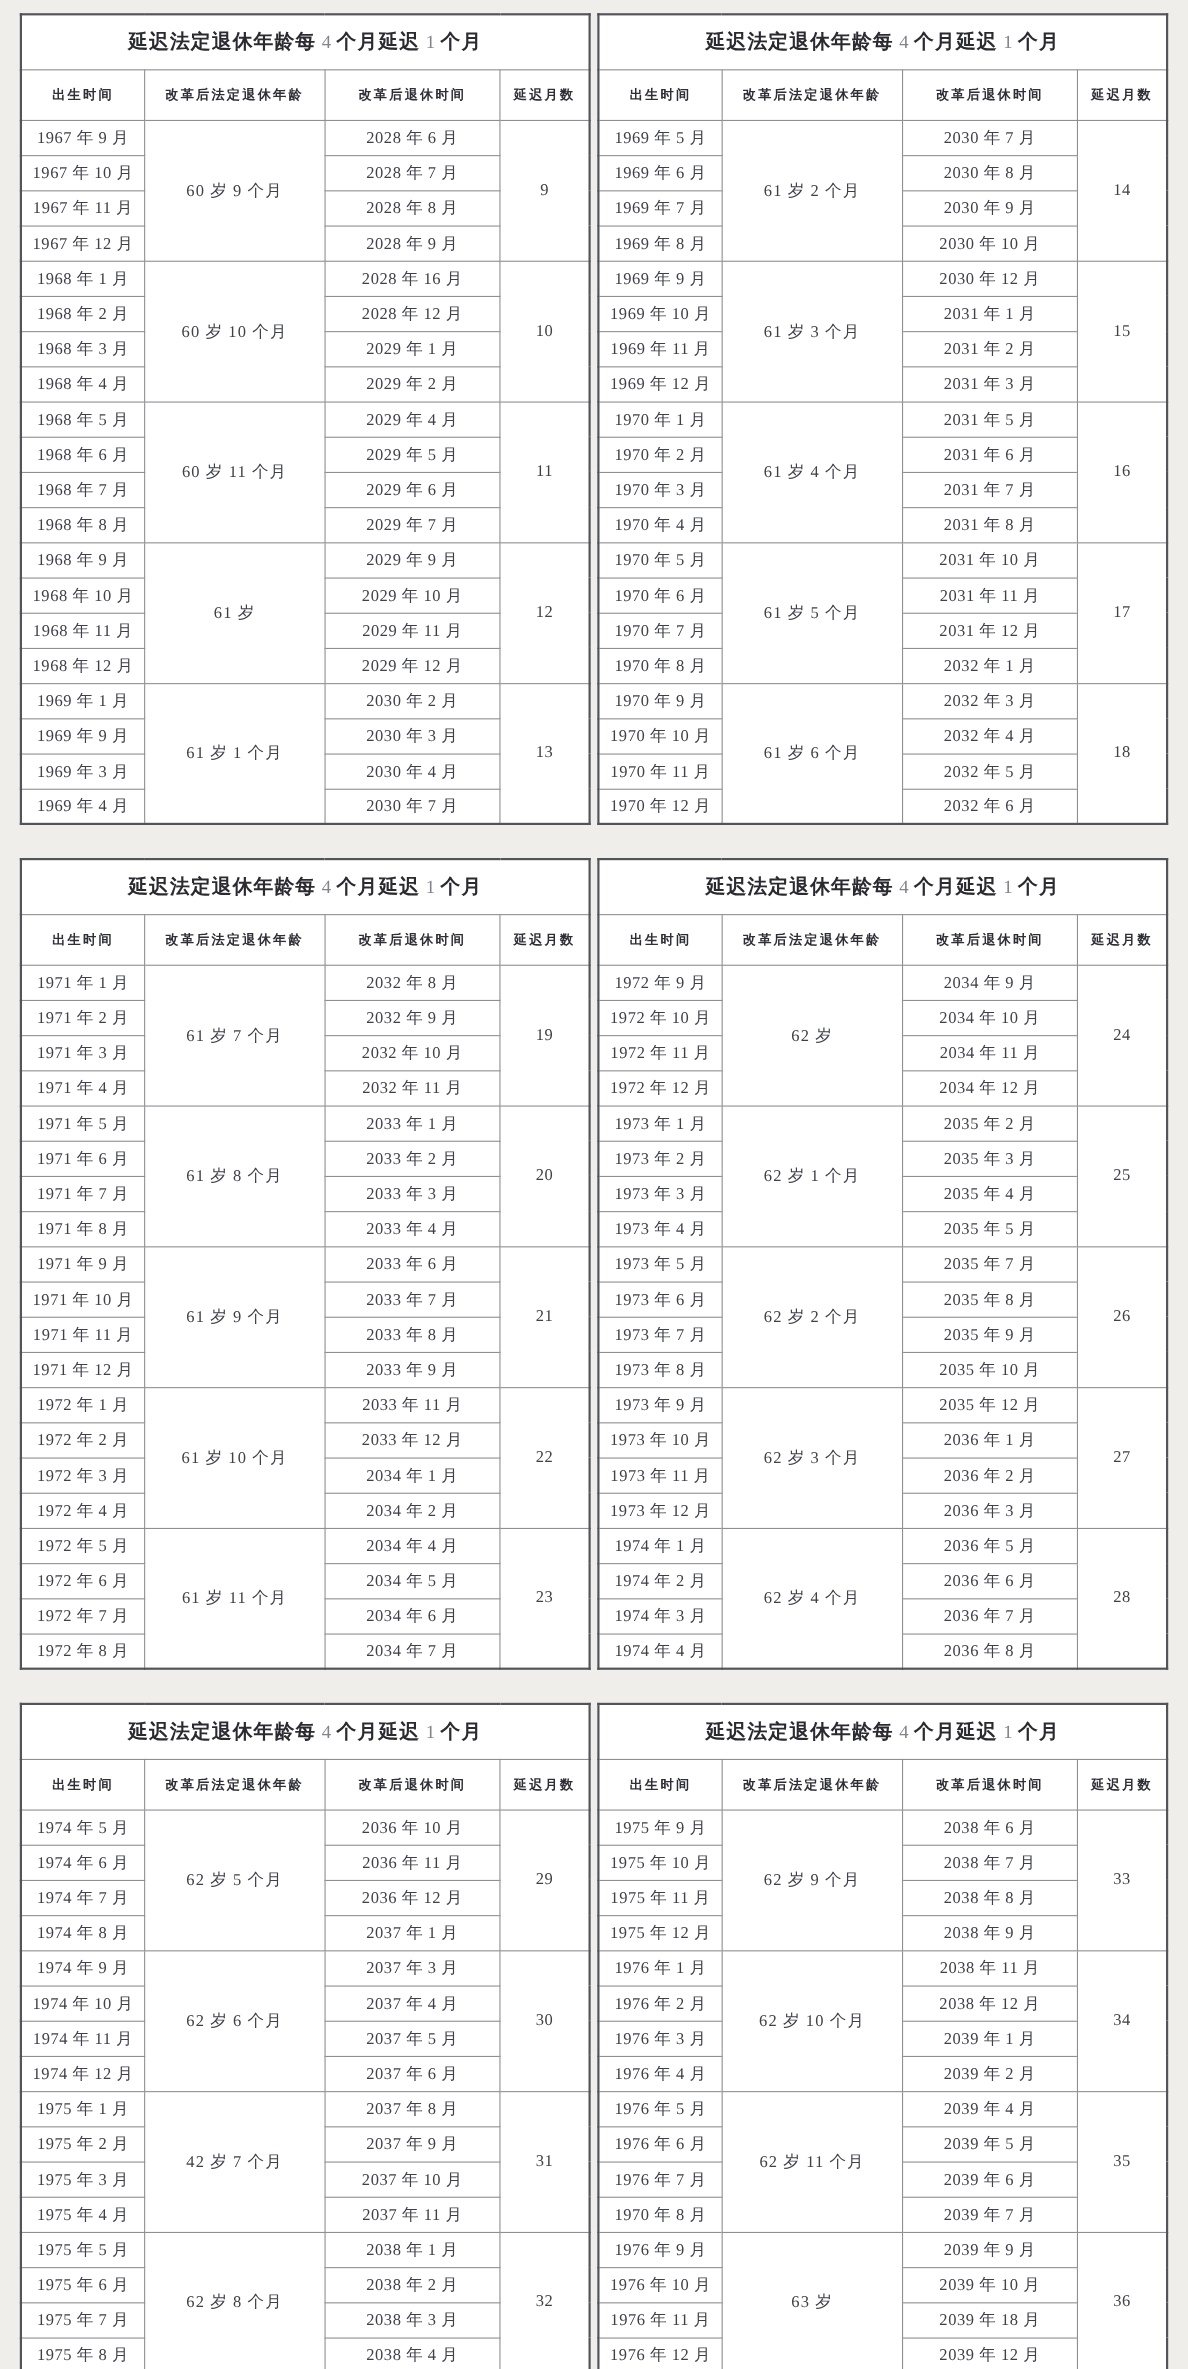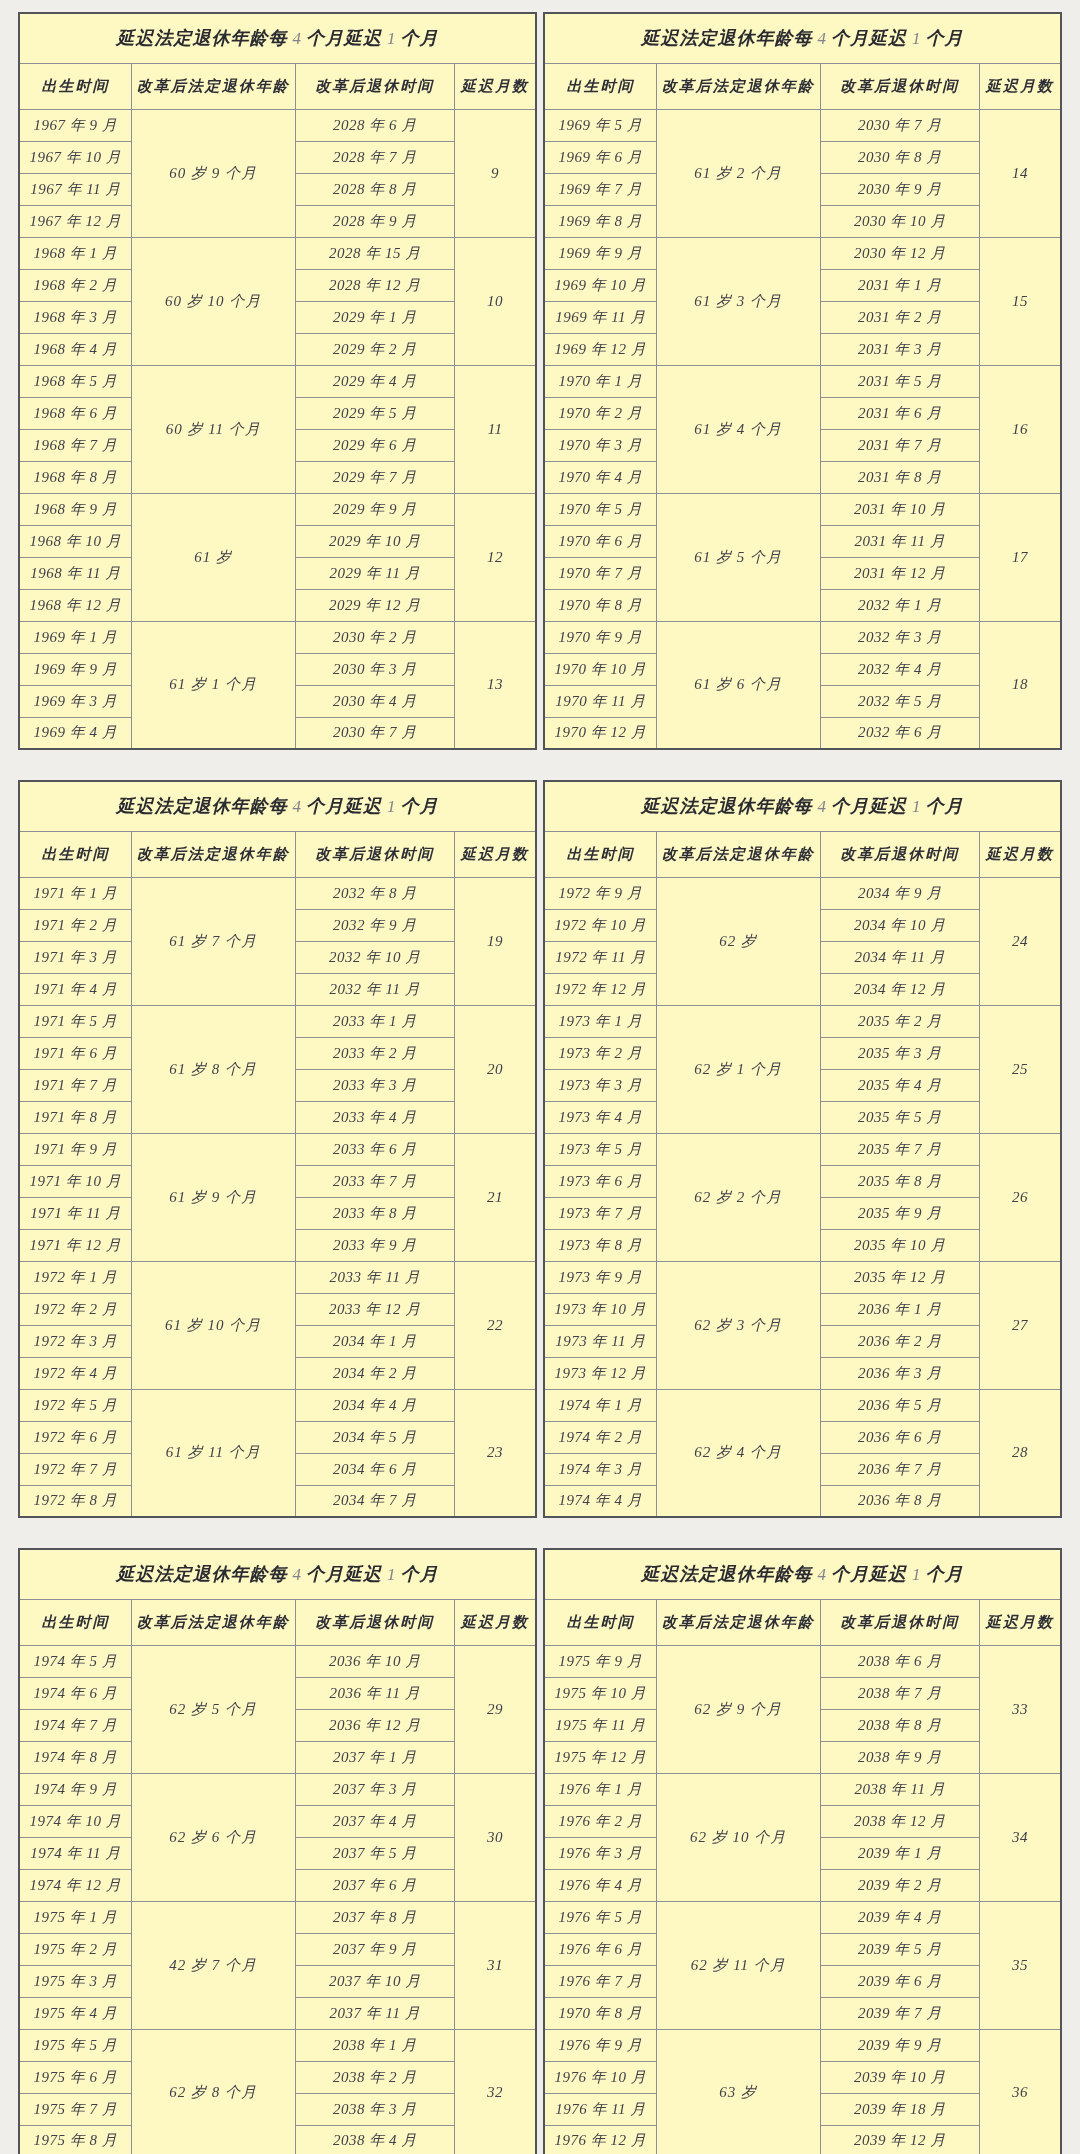--- a/index.html
+++ b/index.html
@@ -11,23 +11,22 @@
     padding: 12px 18px 10px 18px;
     font-family: "Liberation Serif", "DejaVu Serif", serif;
   }
   main { display: block; }
   .block { display: flex; gap: 6px; margin-bottom: 30px; }
   .block:last-child { margin-bottom: 0; }
   table.rt {
     border-collapse: collapse;
     width: 519px;
     table-layout: fixed;
-    background: #fef9c3;
+    background: #ffffff;
     border: 2px solid #53545a;
-    font-style: italic;
   }
   table.rt td, table.rt th {
     border: 1px solid #8e8f95;
     text-align: center;
     vertical-align: middle;
     padding: 0;
     white-space: nowrap;
     overflow: hidden;
   }
   td.title-cell {
@@ -39,21 +38,21 @@
   }
   td.title-cell .num {
     color: #82838c;
     font-weight: normal;
     font-size: 17px;
     margin: 0 5px;
     letter-spacing: 0;
   }
   th.col-header {
     height: 46px;
-    font-size: 15px;
+    font-size: 12px;
     font-weight: bold;
     color: #2e2f36;
     letter-spacing: 2px;
   }
   td.data {
     height: 32px;
     font-size: 15px;
     color: #3f4049;
     letter-spacing: 0.5px;
   }
@@ -96,21 +95,21 @@
             <td class="data birth">1967 年 11 月</td>
             <td class="data retire">2028 年 8 月</td>
           </tr>
           <tr>
             <td class="data birth">1967 年 12 月</td>
             <td class="data retire">2028 年 9 月</td>
           </tr>
           <tr>
             <td class="data birth">1968 年 1 月</td>
             <td rowspan="4" class="data age">60 岁 10 个月</td>
-            <td class="data retire">2028 年 15 月</td>
+            <td class="data retire">2028 年 16 月</td>
             <td rowspan="4" class="data delay">10</td>
           </tr>
           <tr>
             <td class="data birth">1968 年 2 月</td>
             <td class="data retire">2028 年 12 月</td>
           </tr>
           <tr>
             <td class="data birth">1968 年 3 月</td>
             <td class="data retire">2029 年 1 月</td>
           </tr>

